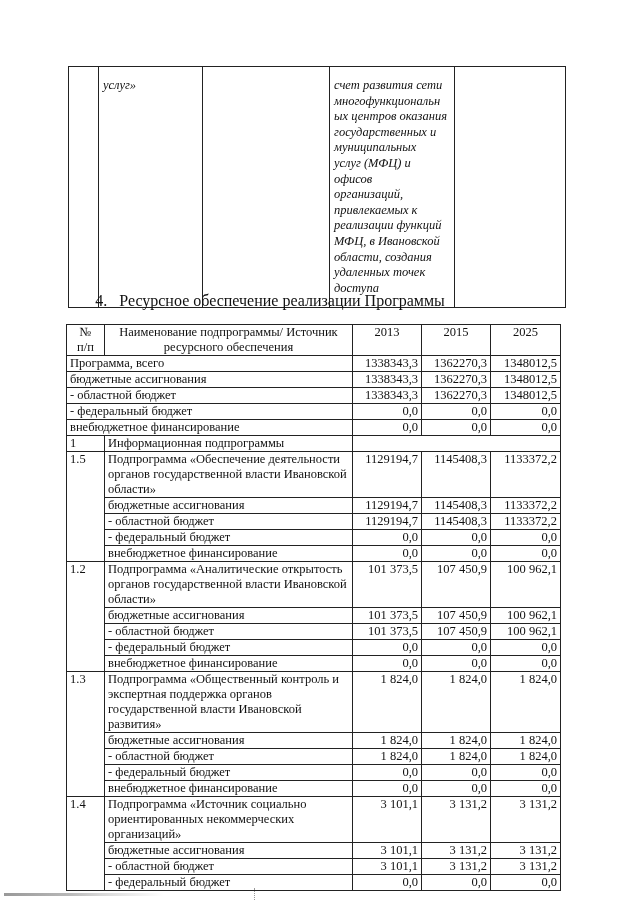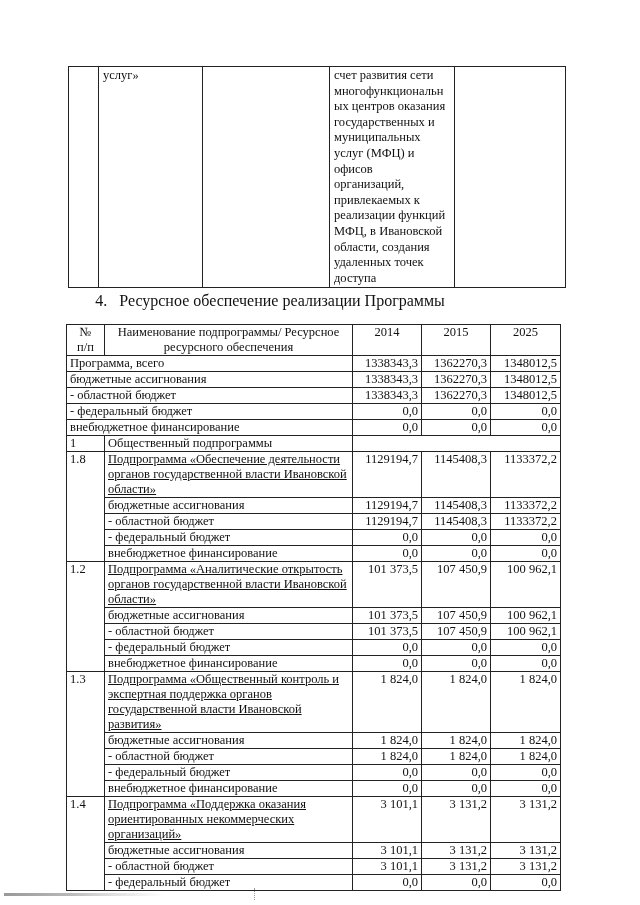--- a/index.html
+++ b/index.html
@@ -4,21 +4,21 @@
 <style>
   html, body { margin: 0; padding: 0; }
   body {
     width: 640px; height: 905px; background: #ffffff; position: relative; overflow: hidden;
     font-family: "Liberation Serif", "DejaVu Serif", serif; color: #111;
   }
   .top-table {
     position: absolute; left: 68px; top: 66px; border-collapse: collapse;
     font-size: 12.5px; line-height: 15.6px;
   }
-  .top-table td { border: 1px solid #222; vertical-align: top; padding: 1px 4px; }
+  .top-table td { border: 1px solid #222; vertical-align: top; padding: 11px 4px; font-style: italic; }
   .top-table .c1 { width: 21px; }
   .top-table .c2 { width: 95px; }
   .top-table .c3 { width: 118px; }
   .top-table .c4 { width: 116px; }
   .top-table .c5 { width: 102px; }
   .top-table .multiline { white-space: pre-line; }
 
   .section-title {
     position: absolute; left: 0; width: 540px; top: 292px; text-align: center;
     font-size: 16px;
@@ -30,21 +30,21 @@
     font-size: 12.5px; line-height: 15px; table-layout: fixed;
   }
   .res-table td { border: 1px solid #222; padding: 0 3px; vertical-align: top; }
   .res-table col.cn { width: 38px; }
   .res-table col.cname { width: 248px; }
   .res-table col.cy { width: 69px; }
   .res-table col.cy2 { width: 69px; }
   .res-table col.cy3 { width: 70px; }
   .res-table .hdr td { text-align: center; }
   .res-table .num-cell { text-align: right; }
-  .res-table .title-cell { white-space: normal; text-decoration: underline; }
+  .res-table .title-cell { white-space: normal; }
 
   .footer-scan {
     position: absolute; left: 4px; top: 893px; width: 160px; height: 3px;
     background: linear-gradient(90deg, #555 0, #888 40%, #bbb 60%, transparent 100%);
     opacity: 0.6;
   }
   .footer-mark {
     position: absolute; left: 254px; top: 888px; width: 2px; height: 12px;
     border-left: 1px dotted #999;
   }
@@ -86,22 +86,22 @@
     <col class="cn">
       <col class="cname">
       <col class="cy">
       <col class="cy2">
       <col class="cy3">
   </colgroup>
   <tbody id="res-body">
     <tr class="hdr">
       <td style="white-space:pre-line;">№
 п/п</td>
-      <td>Наименование подпрограммы/ Ресурсное ресурсного обеспечения</td>
-      <td>2014</td>
+      <td>Наименование подпрограммы/ Источник ресурсного обеспечения</td>
+      <td>2013</td>
       <td>2015</td>
       <td>2025</td>
     </tr>
   <tr>
         <td colspan="2">Программа, всего</td>
         <td class="num-cell">1338343,3</td>
         <td class="num-cell">1362270,3</td>
         <td class="num-cell">1348012,5</td>
       </tr>
       <tr>
@@ -123,25 +123,25 @@
         <td class="num-cell">0,0</td>
       </tr>
       <tr>
         <td colspan="2">внебюджетное финансирование</td>
         <td class="num-cell">0,0</td>
         <td class="num-cell">0,0</td>
         <td class="num-cell">0,0</td>
       </tr>
       <tr>
         <td>1</td>
-        <td>Общественный подпрограммы</td>
+        <td>Информационная подпрограммы</td>
         <td colspan="3"></td>
       </tr>
       <tr>
-        <td rowspan="5">1.8</td>
+        <td rowspan="5">1.5</td>
         <td class="title-cell">Подпрограмма «Обеспечение деятельности органов государственной власти Ивановской области»</td>
         <td class="num-cell">1129194,7</td>
         <td class="num-cell">1145408,3</td>
         <td class="num-cell">1133372,2</td>
       </tr>
       <tr>
         <td>бюджетные ассигнования</td>
         <td class="num-cell">1129194,7</td>
         <td class="num-cell">1145408,3</td>
         <td class="num-cell">1133372,2</td>
@@ -221,21 +221,21 @@
         <td class="num-cell">0,0</td>
       </tr>
       <tr>
         <td>внебюджетное финансирование</td>
         <td class="num-cell">0,0</td>
         <td class="num-cell">0,0</td>
         <td class="num-cell">0,0</td>
       </tr>
       <tr>
         <td rowspan="4">1.4</td>
-        <td class="title-cell">Подпрограмма «Поддержка оказания ориентированных некоммерческих организаций»</td>
+        <td class="title-cell">Подпрограмма «Источник социально ориентированных некоммерческих организаций»</td>
         <td class="num-cell">3 101,1</td>
         <td class="num-cell">3 131,2</td>
         <td class="num-cell">3 131,2</td>
       </tr>
       <tr>
         <td>бюджетные ассигнования</td>
         <td class="num-cell">3 101,1</td>
         <td class="num-cell">3 131,2</td>
         <td class="num-cell">3 131,2</td>
       </tr>

